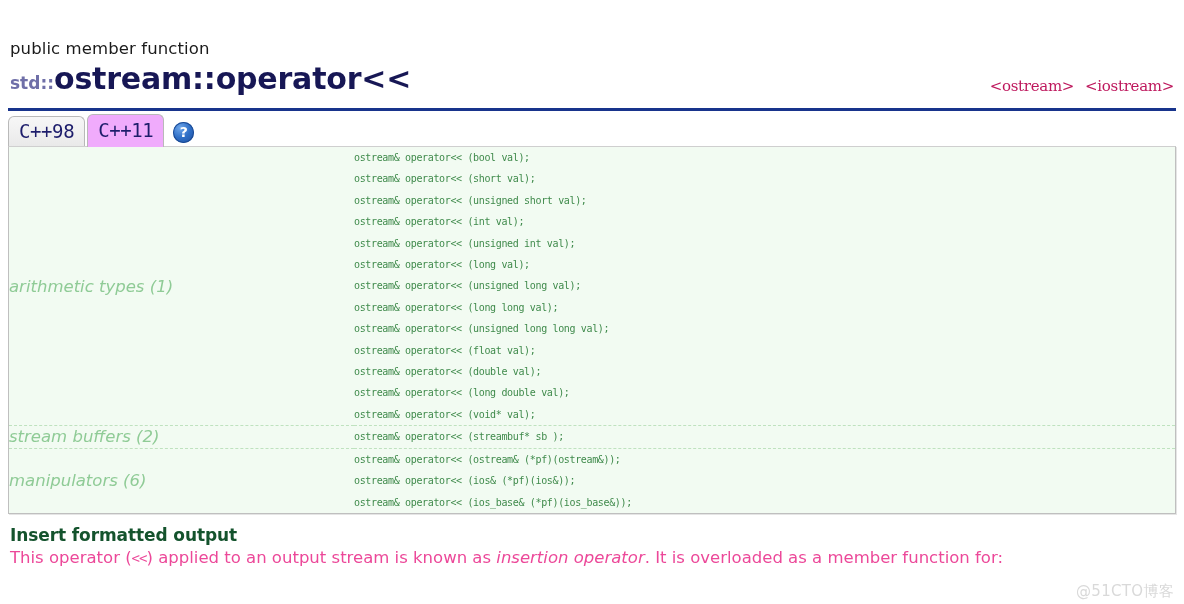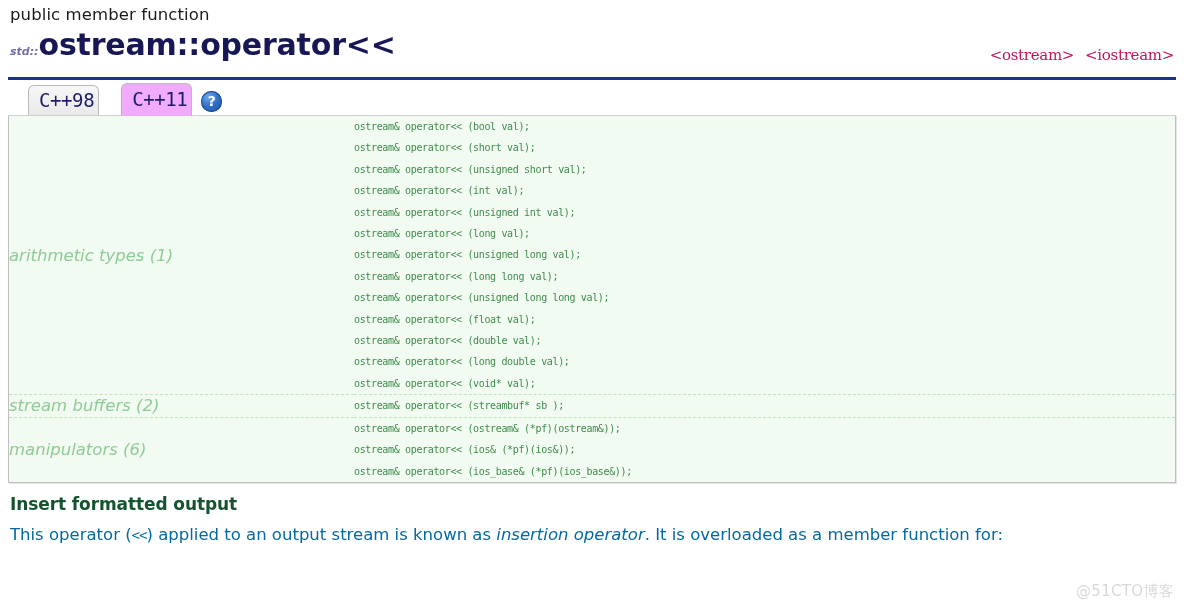--- a/index.html
+++ b/index.html
@@ -13,20 +13,21 @@
     position: relative;
     overflow: hidden;
     font-family: "DejaVu Sans", "Liberation Sans", sans-serif;
     color: #000000;
   }
 
   
   .page-header {
     position: relative;
     padding: 4px 10px 0 10px;
+    margin-top: 34px;
   }
   .kind-line {
     font-size: 16.5px;
     line-height: 22px;
     color: #1a1a1a;
     font-weight: 400;
     letter-spacing: 0.1px;
   }
   .title-row {
     display: flex;
@@ -36,25 +37,24 @@
   }
   .page-title {
     font-size: 30px;
     line-height: 34px;
     font-weight: bold;
     color: #171755;
     white-space: nowrap;
     letter-spacing: -0.2px;
   }
   .page-title .ns {
-    font-size: 11px;
+    font-size: 17px;
     color: #6f6fa8;
     font-weight: bold;
     letter-spacing: 0;
-    font-style: italic;
   }
   .header-links {
     display: flex;
     gap: 11px;
     padding-bottom: 5px;
     white-space: nowrap;
   }
   .header-link {
     font-family: "DejaVu Serif", "Liberation Serif", serif;
     font-size: 15px;
@@ -76,29 +76,28 @@
     margin: 3px 8px 0 8px;
     display: flex;
     align-items: flex-end;
     gap: 0;
   }
   .tab {
     font-family: "DejaVu Sans Mono", "Liberation Mono", monospace;
     font-size: 19px;
     line-height: 19px;
     color: #1d1d6b;
-    padding: 5px 4px 6px 10px;
+    padding: 5px 10px 6px 10px;
     border: 1px solid #b9b9b9;
     border-bottom: none;
     border-radius: 6px 6px 0 0;
     background: #efefef;
     position: relative;
     cursor: pointer;
     letter-spacing: -0.4px;
-    margin-left: 20px;
   }
   .tab.inactive {
     background: linear-gradient(#f7f7f7, #e9e9e9);
     margin-right: 2px;
   }
   .tab.active {
     background: #f0abfc;
     z-index: 3;
     padding-top: 6px;
     padding-bottom: 7px;
@@ -175,22 +174,21 @@
   .section-head {
     font-size: 17px;
     font-weight: bold;
     color: #14532d;
     line-height: 22px;
     letter-spacing: -0.1px;
   }
   .section-body {
     font-size: 16.5px;
     line-height: 23px;
-    color: #0369a1;
-    margin-top: 8px;
+    color: #ec4899;
     max-width: 1150px;
   }
   .section-body .mono-op {
     font-family: "DejaVu Sans Mono", "Liberation Mono", monospace;
     font-size: 14px;
     letter-spacing: -1px;
   }
   .section-body em {
     font-style: italic;
   }

